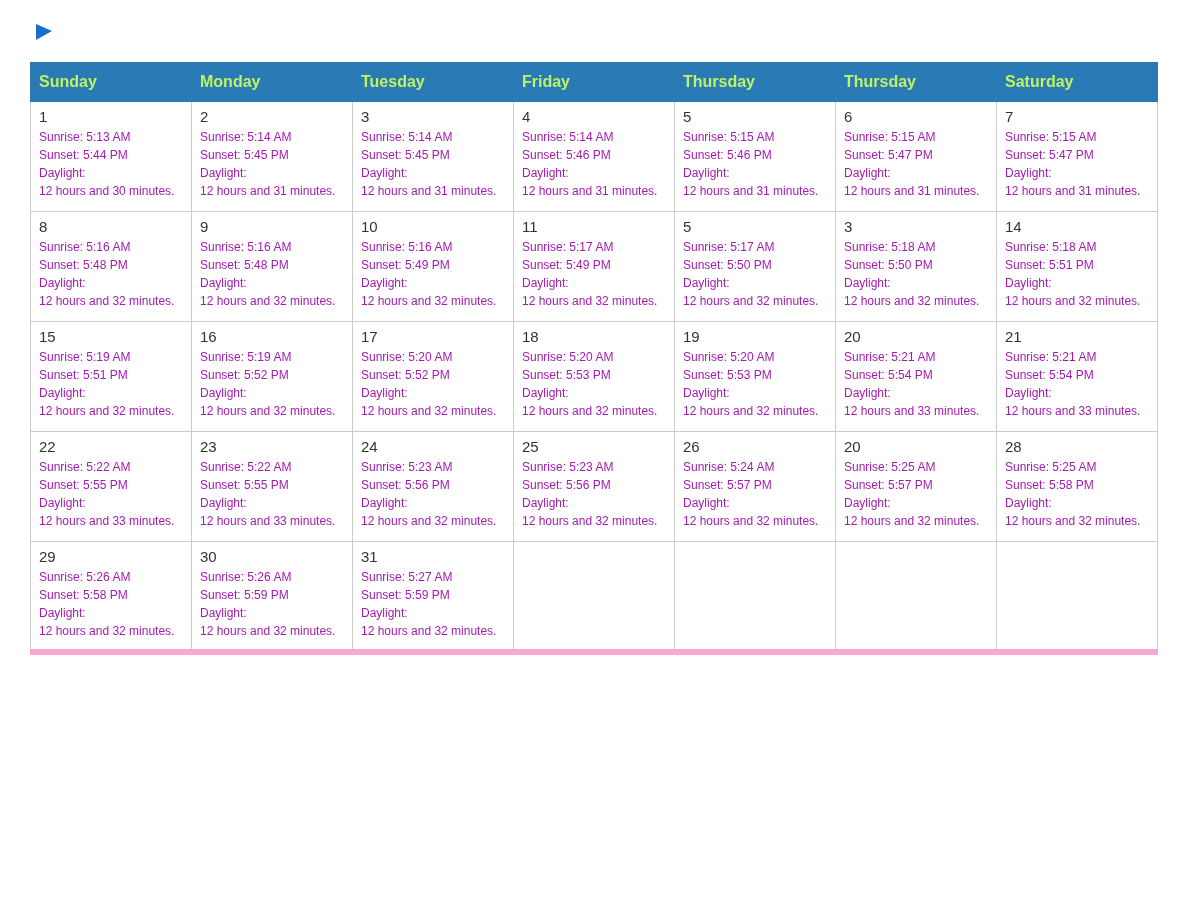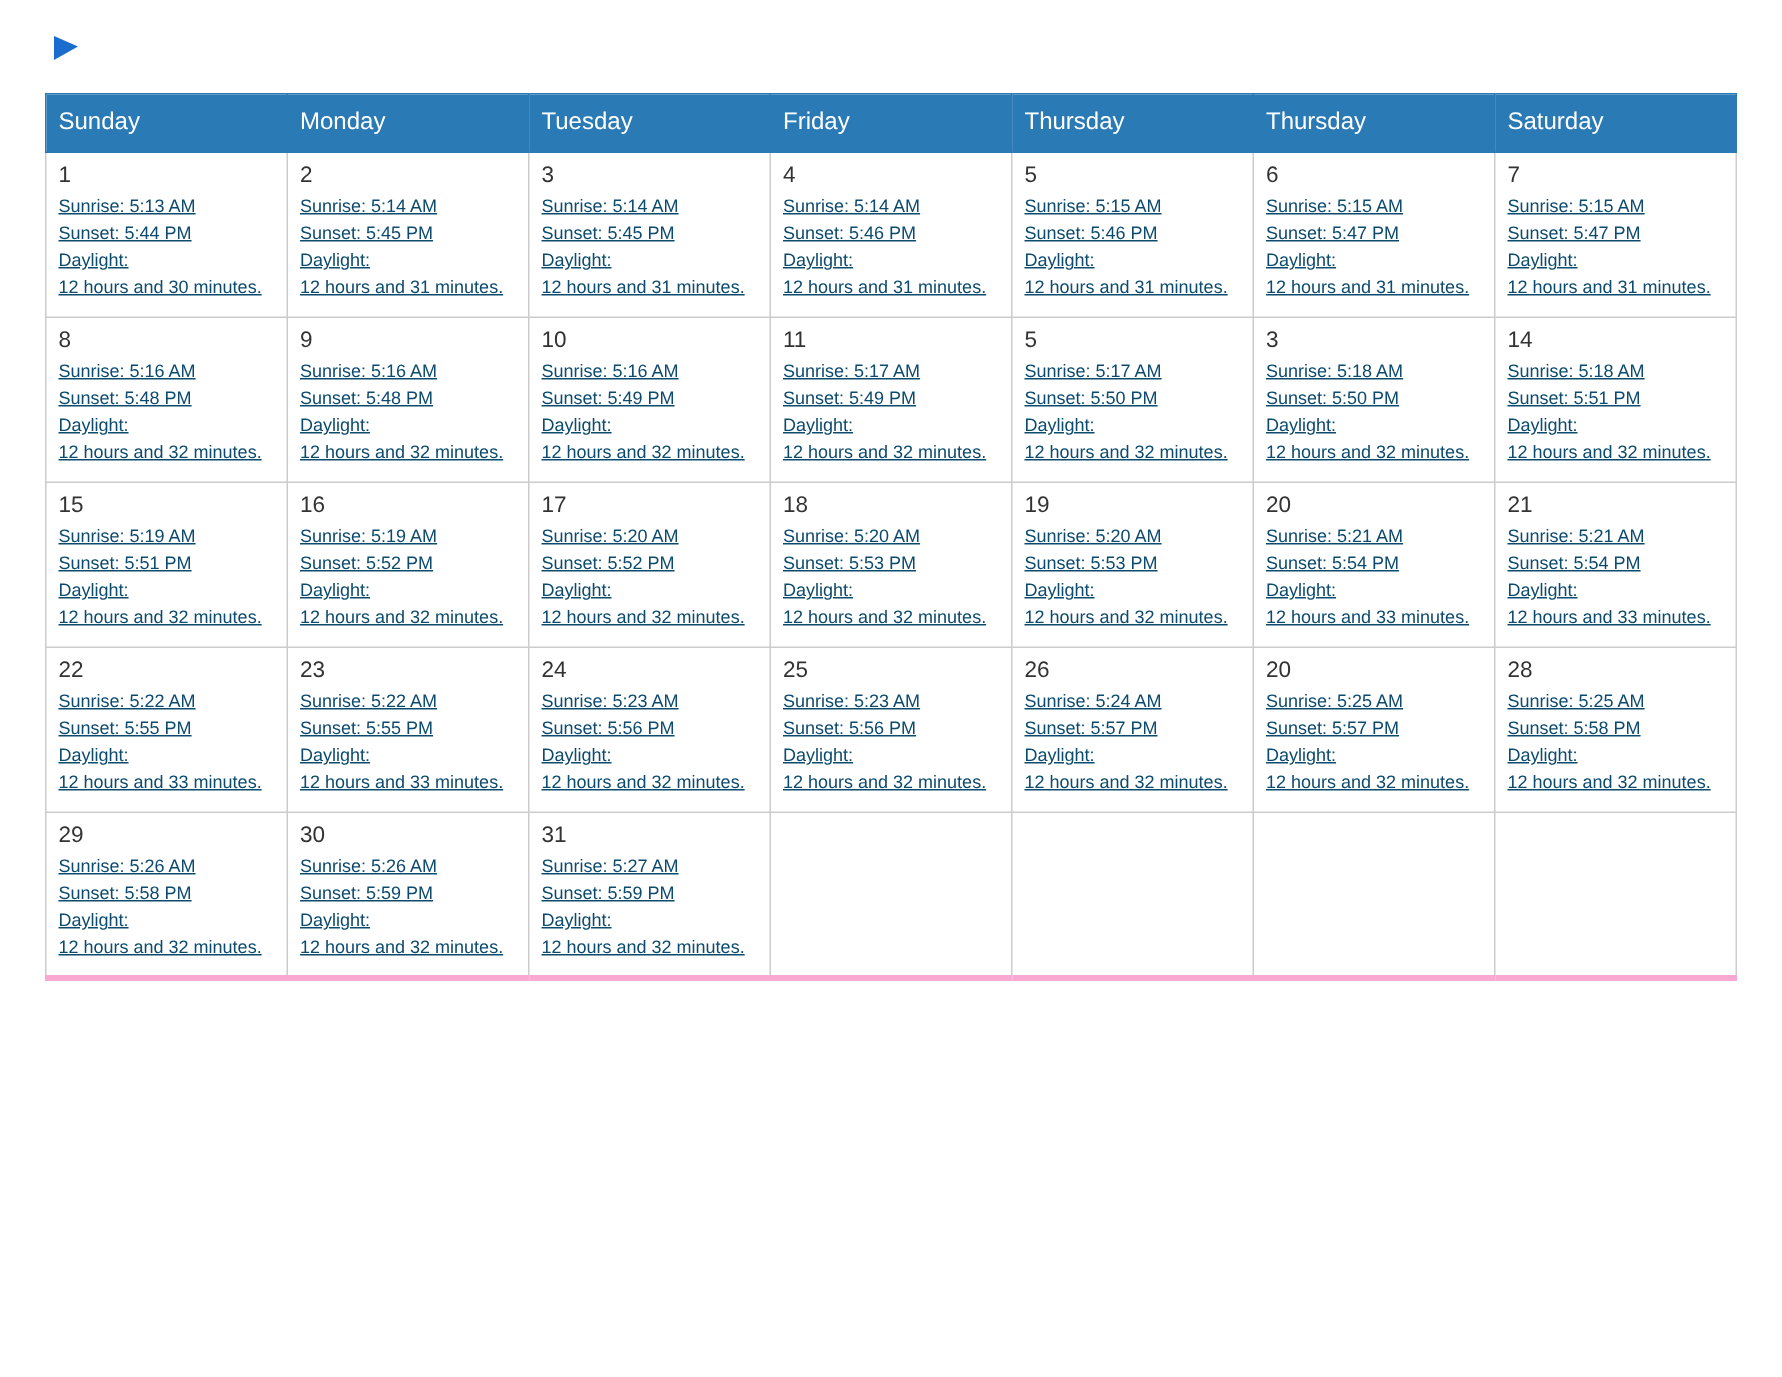--- a/index.html
+++ b/index.html
@@ -30,23 +30,23 @@
       color: #555;
       margin-top: 4px;
     }
     .calendar {
       width: 100%;
       border-collapse: collapse;
       border: 1px solid #999;
     }
     .calendar thead tr th {
       background: #2a7ab5;
-      color: #ffffff;
+      color: #bef264;
       font-size: 16px;
-      font-weight: normal;
+      font-weight: bold;
       padding: 10px 8px;
       text-align: left;
       border: 1px solid #2a7ab5;
     }
     .calendar tbody tr td {
       vertical-align: top;
       padding: 6px 8px;
       border: 1px solid #ccc;
       font-size: 12.5px;
       color: #333;
@@ -59,26 +59,25 @@
     }
     .day-number {
       font-size: 15px;
       font-weight: normal;
       color: #333;
       display: block;
       margin-bottom: 3px;
     }
     .day-info {
       font-size: 12px;
-      color: #0c4a6e;
+      color: #a21caf;
       line-height: 1.5;
-      text-decoration: underline;
     }
     .calendar tbody tr:last-child td {
-      border-bottom: 4px solid #f9a8d4;
+      border-bottom: 6px solid #f9a8d4;
     }
     .logo-general {
       font-size: 30px;
       font-weight: bold;
       color: #333;
     }
     .logo-block {
       display: flex;
       flex-direction: column;
     }

